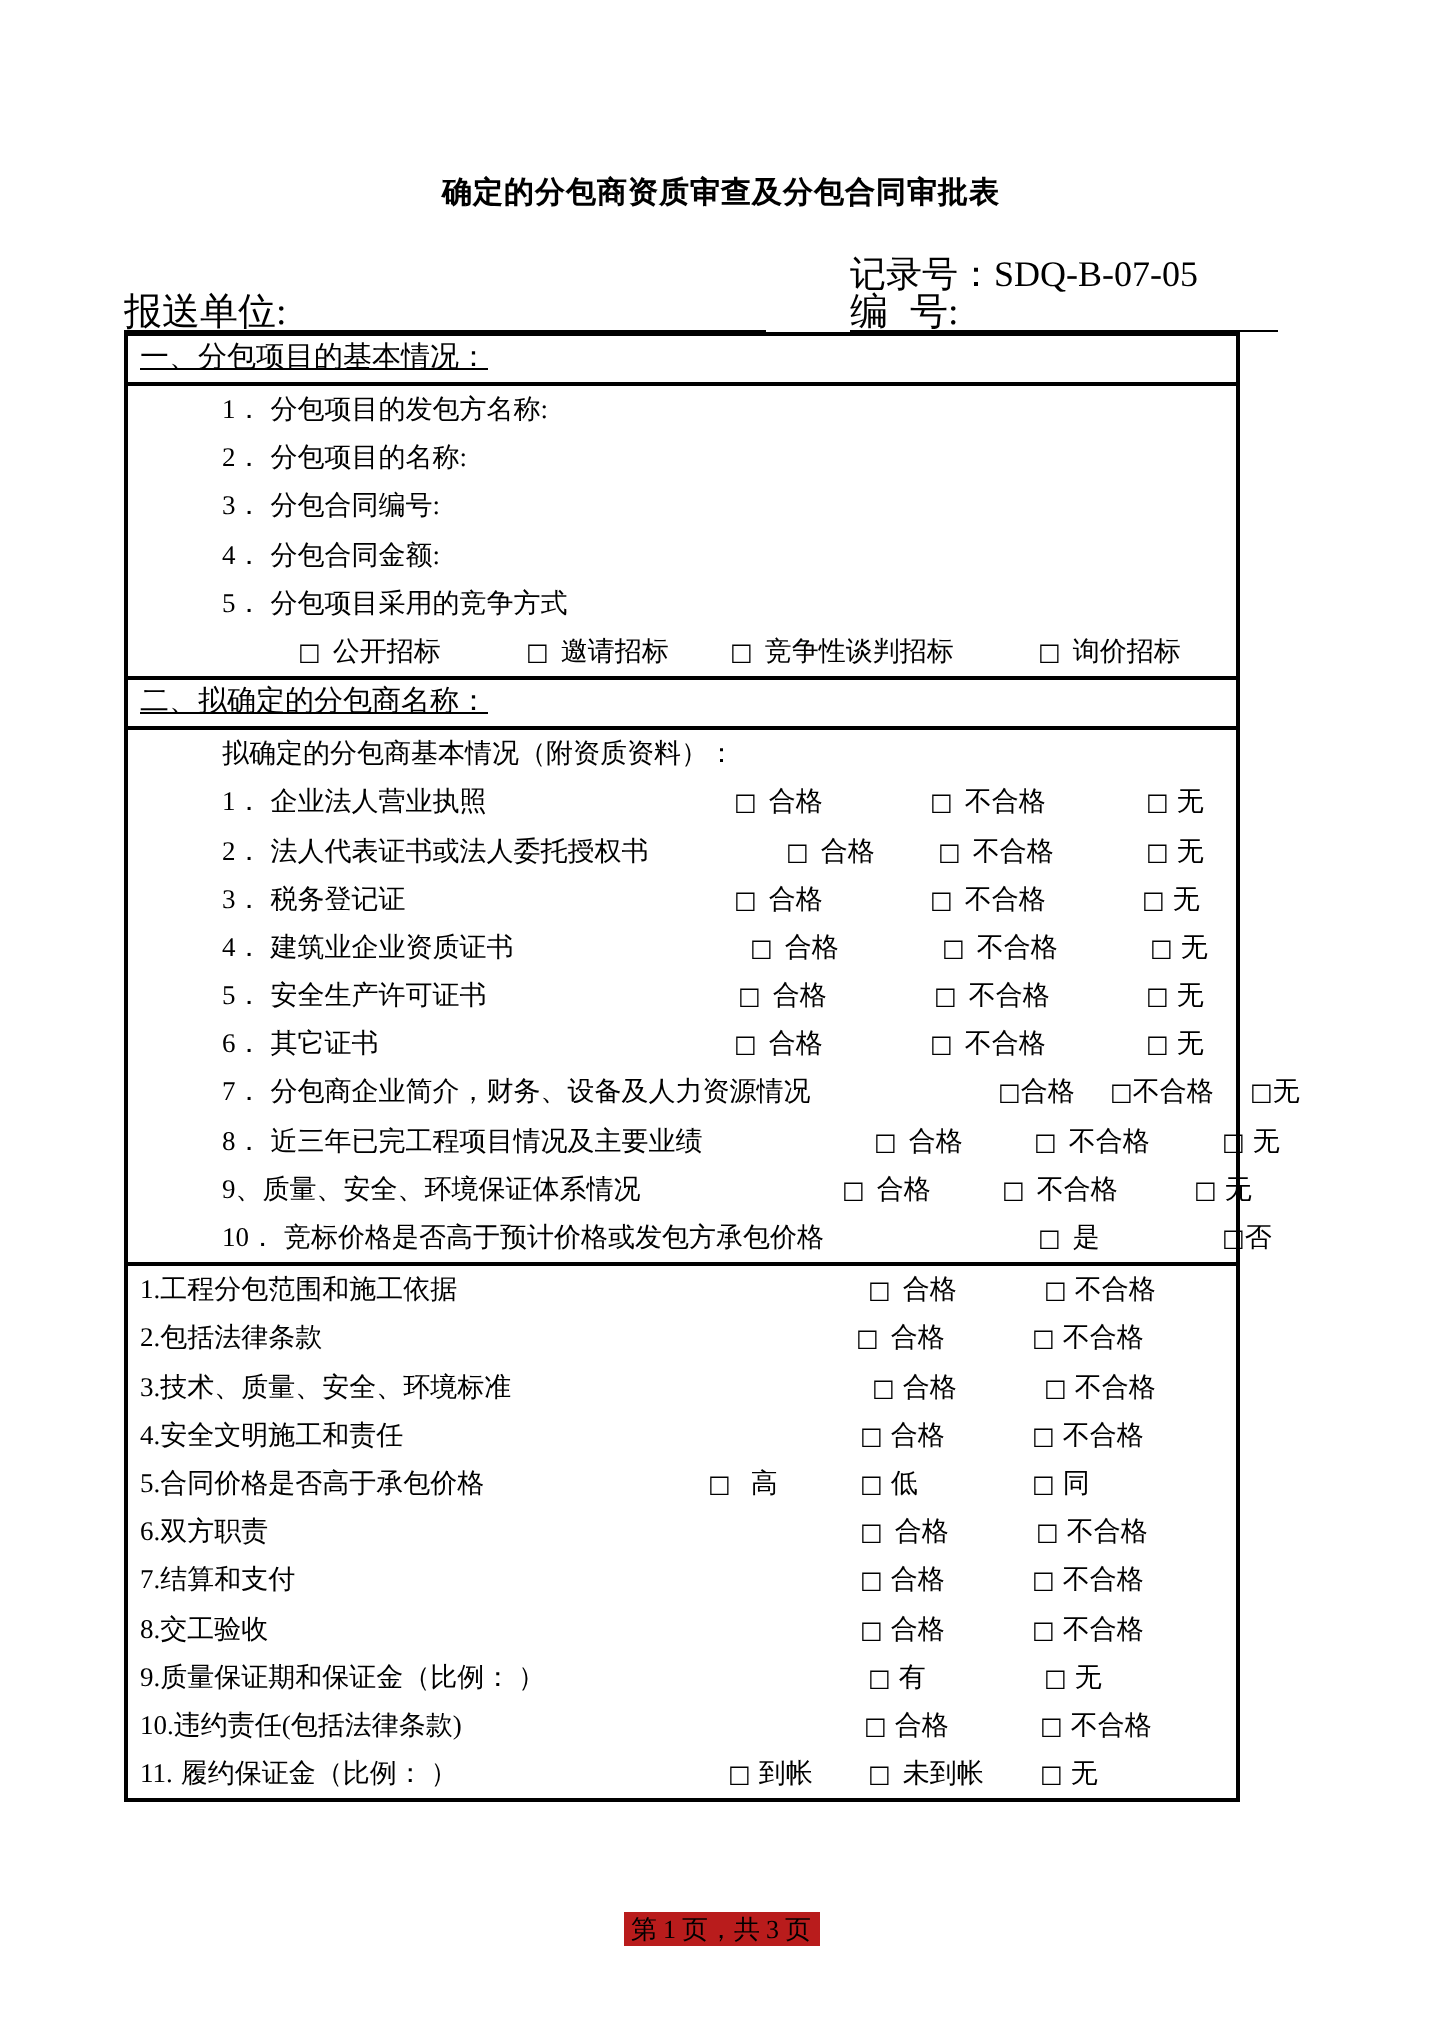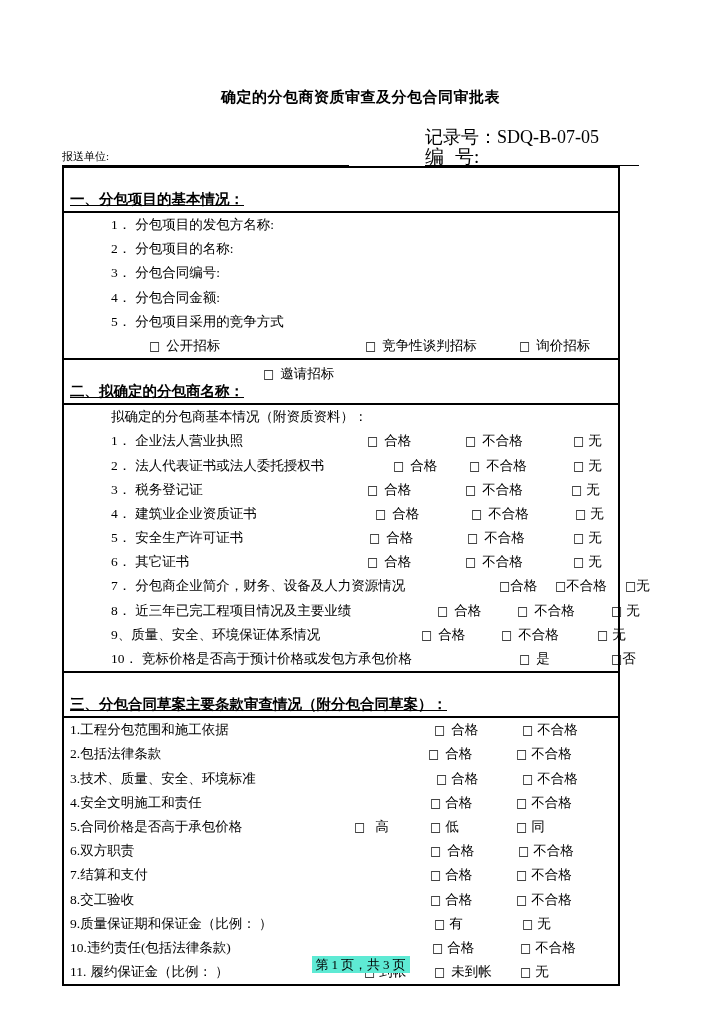--- a/index.html
+++ b/index.html
@@ -52,21 +52,21 @@
     position: absolute;
     left: 62px;
     top: 148px;
     width: 558px;
     height: 18px;
   }
   .meta-left {
     position: absolute;
     left: 0;
     top: 0;
-    font-size: 11px;
+    font-size: 19px;
     line-height: 17px;
     border-bottom: 1px solid #000;
     padding-right: 240px;
     white-space: nowrap;
   }
   .meta-right {
     position: absolute;
     left: 363px;
     top: 0;
     font-size: 19px;
@@ -83,27 +83,26 @@
     left: 62px;
     top: 166px;
     width: 558px;
     border: 2px solid #000;
     border-top: 2px solid #000;
     box-sizing: border-box;
   }
 
   .section-head {
     font-size: 14.5px;
-    font-weight: bold;
+    font-weight: normal;
     line-height: 21px;
     padding: 1px 0 1px 6px;
     border-bottom: 2px solid #000;
     box-sizing: border-box;
     white-space: nowrap;
-    margin-top: 20px;
   }
   .section-head span.u {
     text-decoration: underline;
   }
 
   .section-body {
     padding: 0;
   }
   .section-body.bb {
     border-bottom: 2px solid #000;
@@ -144,21 +143,21 @@
   .footer {
     position: absolute;
     left: 0;
     top: 955px;
     width: 721px;
     text-align: center;
     font-size: 13px;
     line-height: 20px;
   }
   .footer .hl {
-    background: #5eead4;
+    background: #b91c1c;
     padding: 1px 4px;
     font-family: Liberation Serif, serif;
   }
   .footer .n { padding: 0 3px; }
 </style>
 </head>
 <body>
 
 <div class="page">
 
@@ -193,21 +192,21 @@
         <span class="lbl">3．</span><span class="gap-s"></span><span class="lbl">分包合同编号:</span>
       </div>
       <div class="line">
         <span class="lbl">4．</span><span class="gap-s"></span><span class="lbl">分包合同金额:</span>
       </div>
       <div class="line">
         <span class="lbl">5．</span><span class="gap-s"></span><span class="lbl">分包项目采用的竞争方式</span>
       </div>
       <div class="line">
         <span class="opt" style="left:44px;"><span class="cb">□</span><span class="gap-m"></span><span>公开招标</span></span>
-        <span class="opt" style="left:158px;margin-top:28px;"><span class="cb">□</span><span class="gap-m"></span><span>邀请招标</span></span>
+        <span class="opt" style="left:158px;"><span class="cb">□</span><span class="gap-m"></span><span>邀请招标</span></span>
         <span class="opt" style="left:260px;"><span class="cb">□</span><span class="gap-m"></span><span>竞争性谈判招标</span></span>
         <span class="opt" style="left:414px;"><span class="cb">□</span><span class="gap-m"></span><span>询价招标</span></span>
       </div>
     </div>
 
     <div class="section-head">
       <span class="u">二、拟确定的分包商名称：</span>
     </div>
     <div class="section-body bb">
       <div class="line">
@@ -277,23 +276,20 @@
         <span class="opt" style="left:492px;"><span class="cb">□</span><span class="gap-s"></span><span>无</span></span>
       </div>
 
       <div class="line u-all">
         <span class="lbl">10．</span><span class="gap-s"></span><span class="lbl">竞标价格是否高于预计价格或发包方承包价格</span>
         <span class="opt" style="left:414px;"><span class="cb">□</span><span class="gap-m"></span><span>是</span></span>
         <span class="opt" style="left:506px;"><span class="cb">□</span><span>否</span></span>
       </div>
     </div>
 
-    <div class="section-head">
-      <span class="u">三、分包合同草案主要条款审查情况（附分包合同草案）：</span>
-    </div>
     <div class="section-body">
 
       <div class="line">
         <span class="lbl">1.</span><span class="lbl">工程分包范围和施工依据</span>
         <span class="opt" style="left:370px;"><span class="cb">□</span><span class="gap-m"></span><span>合格</span></span>
         <span class="opt" style="left:458px;"><span class="cb">□</span><span class="gap-s"></span><span>不合格</span></span>
       </div>
 
       <div class="line">
         <span class="lbl">2.</span><span class="lbl">包括法律条款</span>

